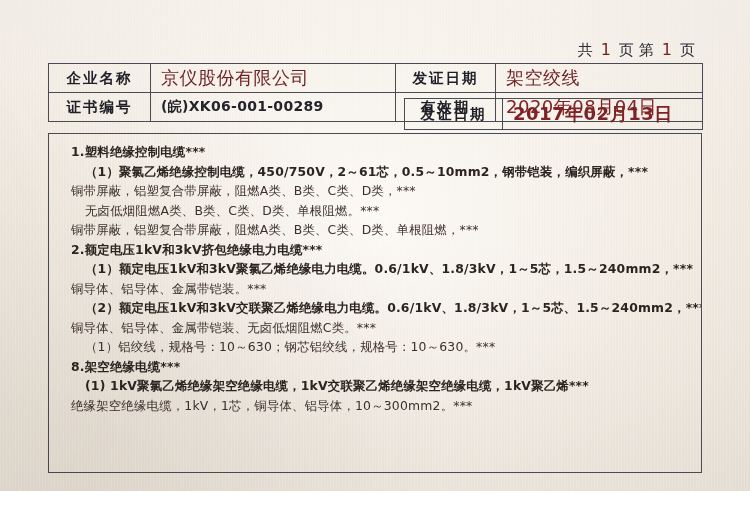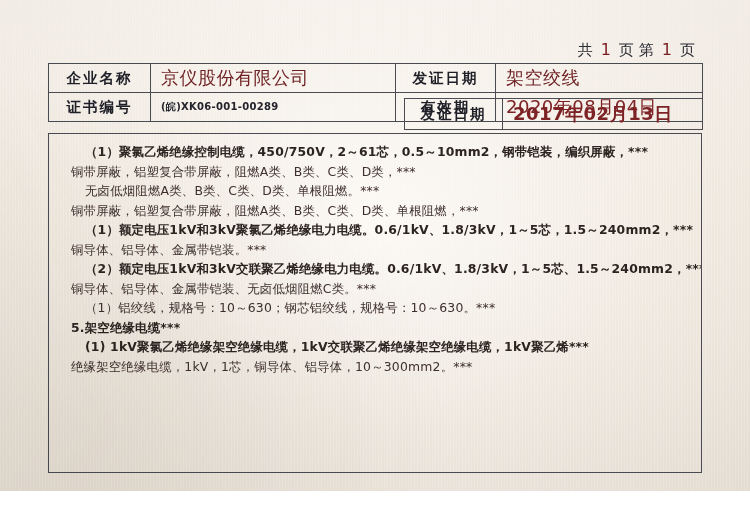--- a/index.html
+++ b/index.html
@@ -78,21 +78,21 @@
     padding-left: 10px !important;
     font-size: 18px;
     color: #6d1f22;
     white-space: nowrap;
     letter-spacing: 0.5px;
   }
   .val-cell.dark {
     color: #7d2326;
   }
   .cert-no {
-    font-size: 10px;
+    font-size: 14px;
     font-weight: bold;
     color: #23232b;
     letter-spacing: 0.3px;
   }
 
   
   #body-box {
     position: absolute;
     left: 48px;
     top: 133px;
@@ -172,30 +172,32 @@
     <tbody>
       <tr>
         <td style="border:1px solid #4a4a52; height:28px;" class="lbl-cell">发证日期</td>
         <td style="border:1px solid #4a4a52; height:28px;font-weight:bold;" class="val-cell dark">2017年02月13日</td>
       </tr>
     </tbody>
   </table>
 
   <div id="body-box">
     <div id="body-inner">
+      <div class="line b">1.塑料绝缘控制电缆***</div>
       <div class="line b ind">（1）聚氯乙烯绝缘控制电缆，450/750V，2～61芯，0.5～10mm2，钢带铠装，编织屏蔽，***</div>
       <div class="line">铜带屏蔽，铝塑复合带屏蔽，阻燃A类、B类、C类、D类，***</div>
       <div class="line ind">无卤低烟阻燃A类、B类、C类、D类、单根阻燃。***</div>
       <div class="line">铜带屏蔽，铝塑复合带屏蔽，阻燃A类、B类、C类、D类、单根阻燃，***</div>
+      <div class="line b">2.额定电压1kV和3kV挤包绝缘电力电缆***</div>
       <div class="line b ind">（1）额定电压1kV和3kV聚氯乙烯绝缘电力电缆。0.6/1kV、1.8/3kV，1～5芯，1.5～240mm2，***</div>
       <div class="line">铜导体、铝导体、金属带铠装。***</div>
       <div class="line b ind">（2）额定电压1kV和3kV交联聚乙烯绝缘电力电缆。0.6/1kV、1.8/3kV，1～5芯、1.5～240mm2，***</div>
       <div class="line">铜导体、铝导体、金属带铠装、无卤低烟阻燃C类。***</div>
       <div class="line ind">（1）铝绞线，规格号：10～630；钢芯铝绞线，规格号：10～630。***</div>
-      <div class="line b">5.架空绝缘电缆***</div>
+      <div class="line b">8.架空绝缘电缆***</div>
       <div class="line b ind">(1) 1kV聚氯乙烯绝缘架空绝缘电缆，1kV交联聚乙烯绝缘架空绝缘电缆，1kV聚乙烯***</div>
       <div class="line">绝缘架空绝缘电缆，1kV，1芯，铜导体、铝导体，10～300mm2。***</div>
 
     </div>
   </div>
 
   <div id="scan-noise"></div>
 </div>
 
 </body></html>

